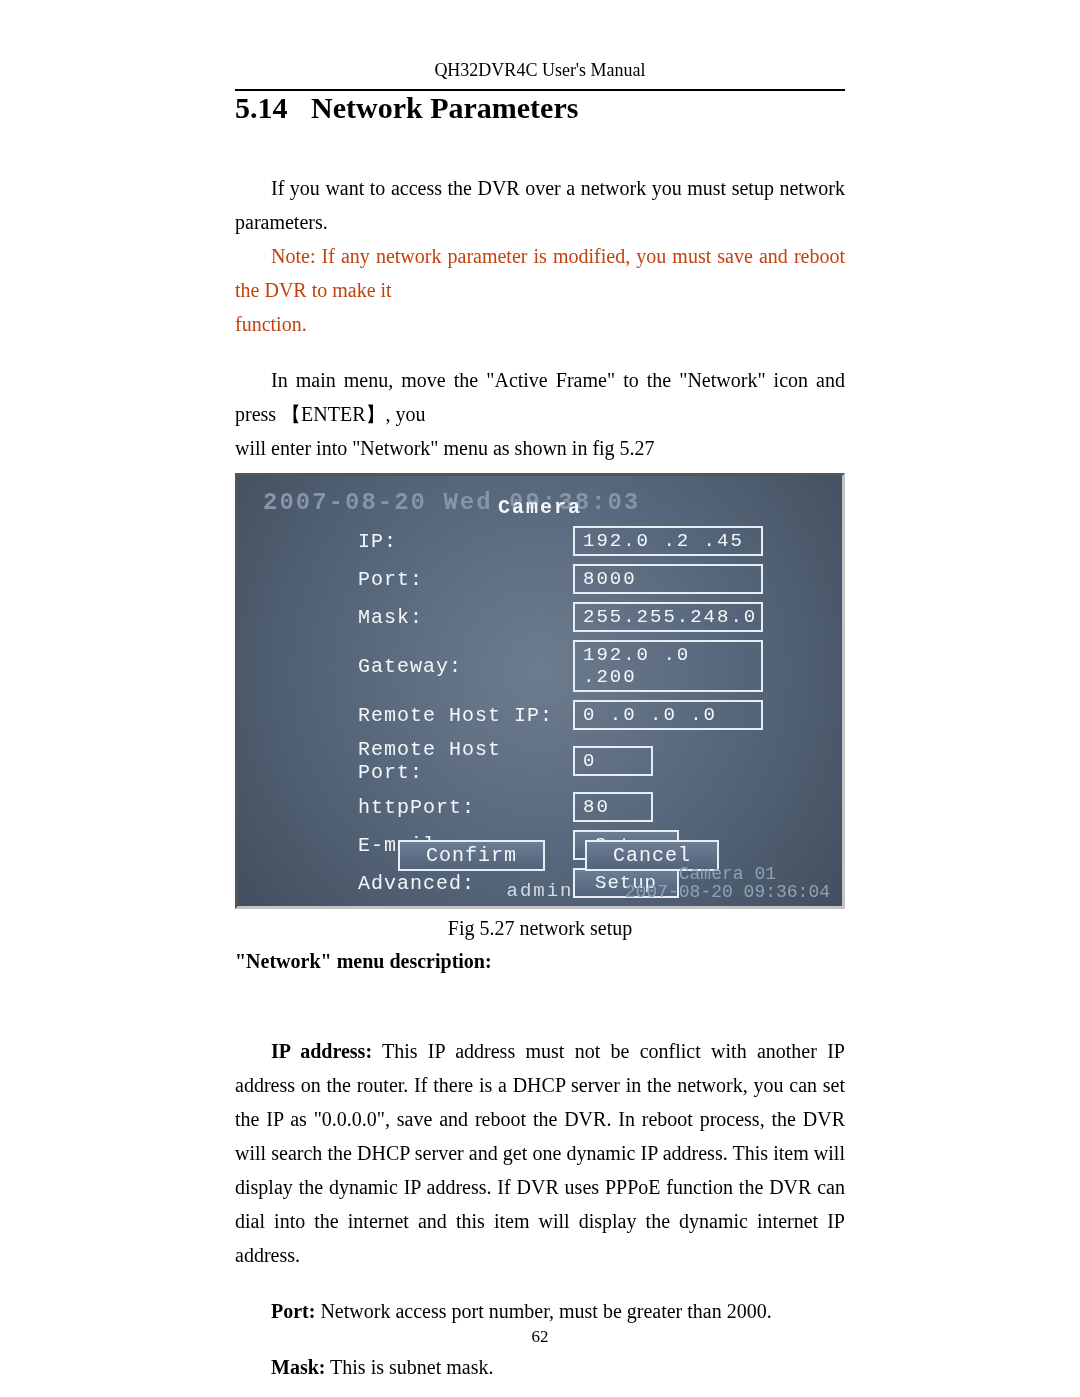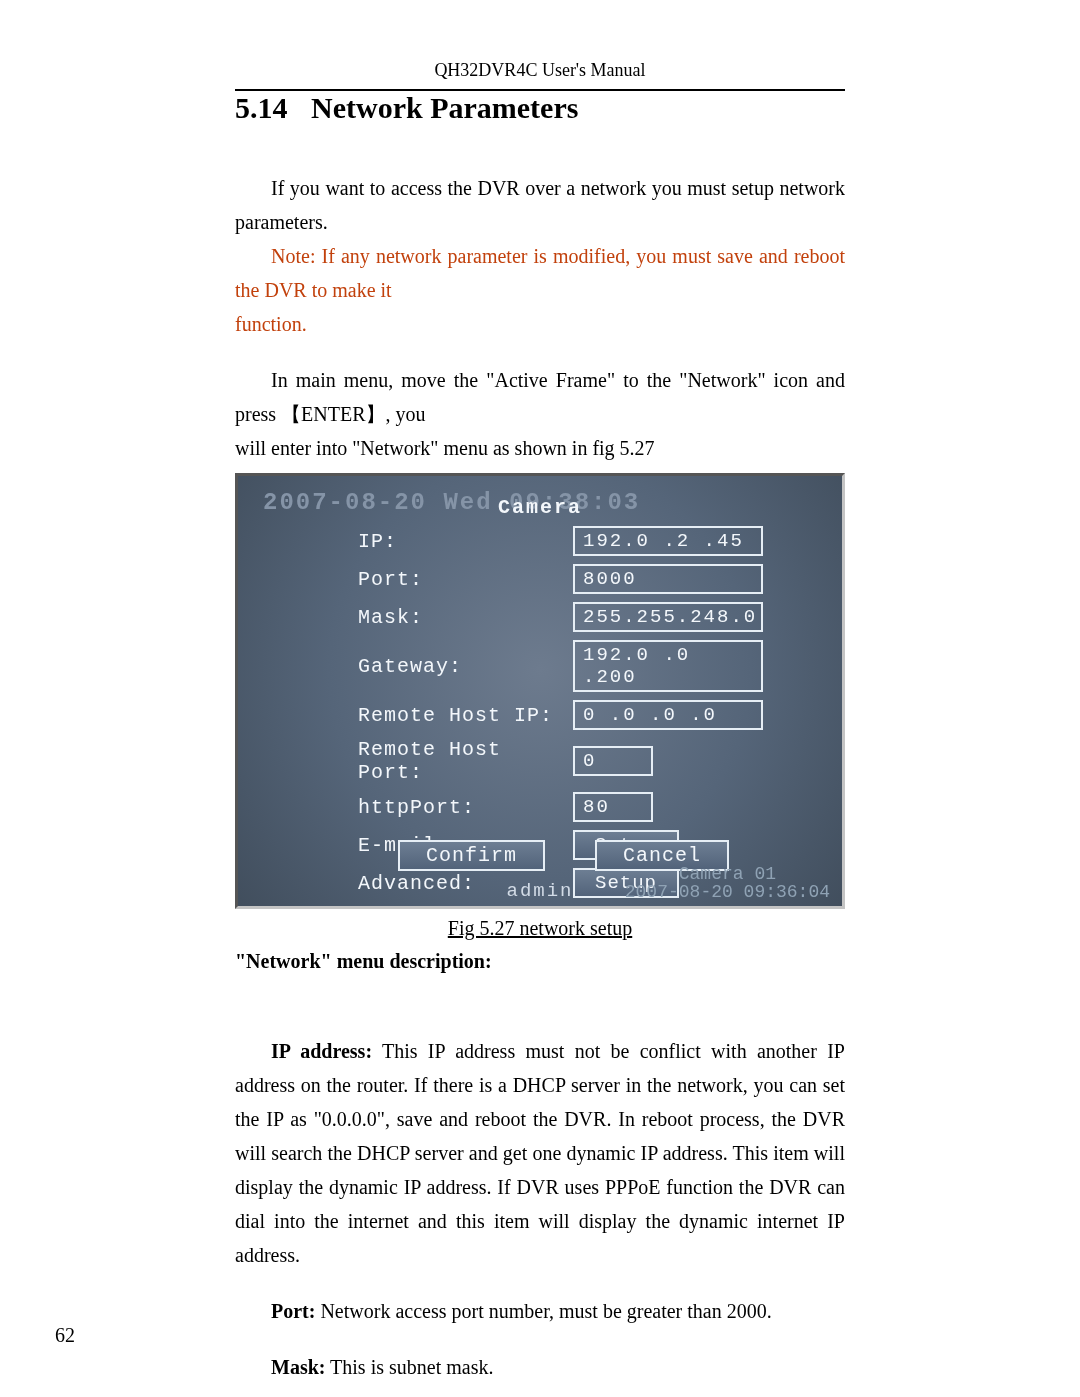--- a/index.html
+++ b/index.html
@@ -33,21 +33,20 @@
   line-height: 34px;
   text-align: justify;
 }
 .body-text p { margin: 0; }
 .ind { text-indent: 36px; }
 .red { color: #c2410c; }
 .block-gap-top { margin-top: 42px; }
 .fig-caption {
   text-align: center;
   font-size: 20px;
-  text-decoration: underline;
 }
 
 
 .dvr-frame {
   border: 3px solid #7a7a7a;
   border-top-color: #555;
   border-left-color: #555;
   border-bottom-color: #c4c4c4;
   border-right-color: #c4c4c4;
   background: radial-gradient(circle at 50% 45%, #6d7b8e 0%, #556579 55%, #414e5d 100%);
@@ -107,21 +106,21 @@
   background: linear-gradient(#6d7e93, #52637a);
   padding: 2px 20px;
   font-size: 19px;
   letter-spacing: 1px;
 }
 .dvr-btnrow {
   position: absolute;
   left: 160px;
   bottom: 35px;
   display: flex;
-  gap: 50px;
+  gap: 40px;
 }
 .dvr-btn {
   border: 2px solid #e6eef5;
   background: linear-gradient(#6d7e93, #52637a);
   padding: 2px 26px;
   font-size: 20px;
   letter-spacing: 1px;
 }
 .dvr-footer-ghost {
   position: absolute;
@@ -140,21 +139,22 @@
   text-align: center;
   font-size: 19px;
   letter-spacing: 2px;
   color: #d2dbe6;
 }
 .page-number {
   position: absolute;
   bottom: 50px;
   left: 0;
   right: 0;
-  font-size: 20px;
+  text-align: center;
+  font-size: 17px;
 }
 </style>
 </head>
 <body>
 
 <div class="page">
 
   <div class="running-head">QH32DVR4C User's Manual</div>
 
   <div class="section-title">

